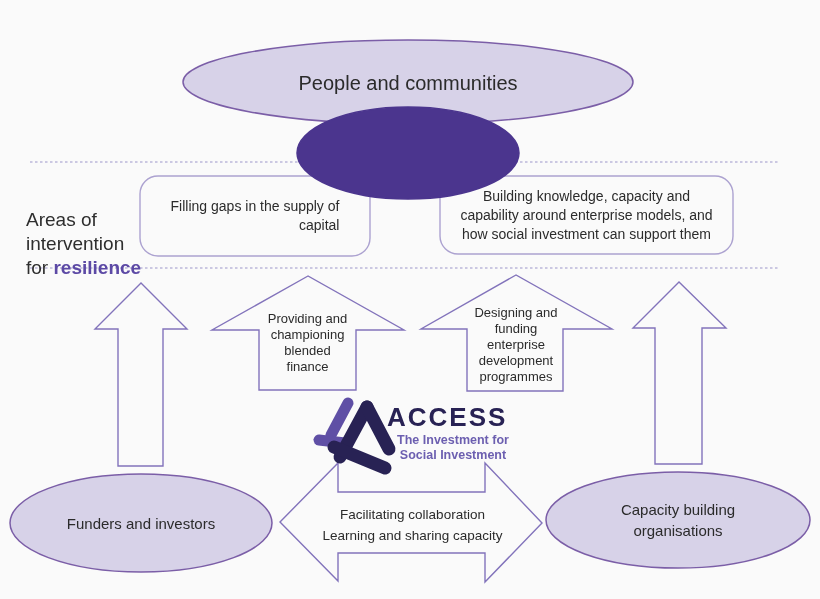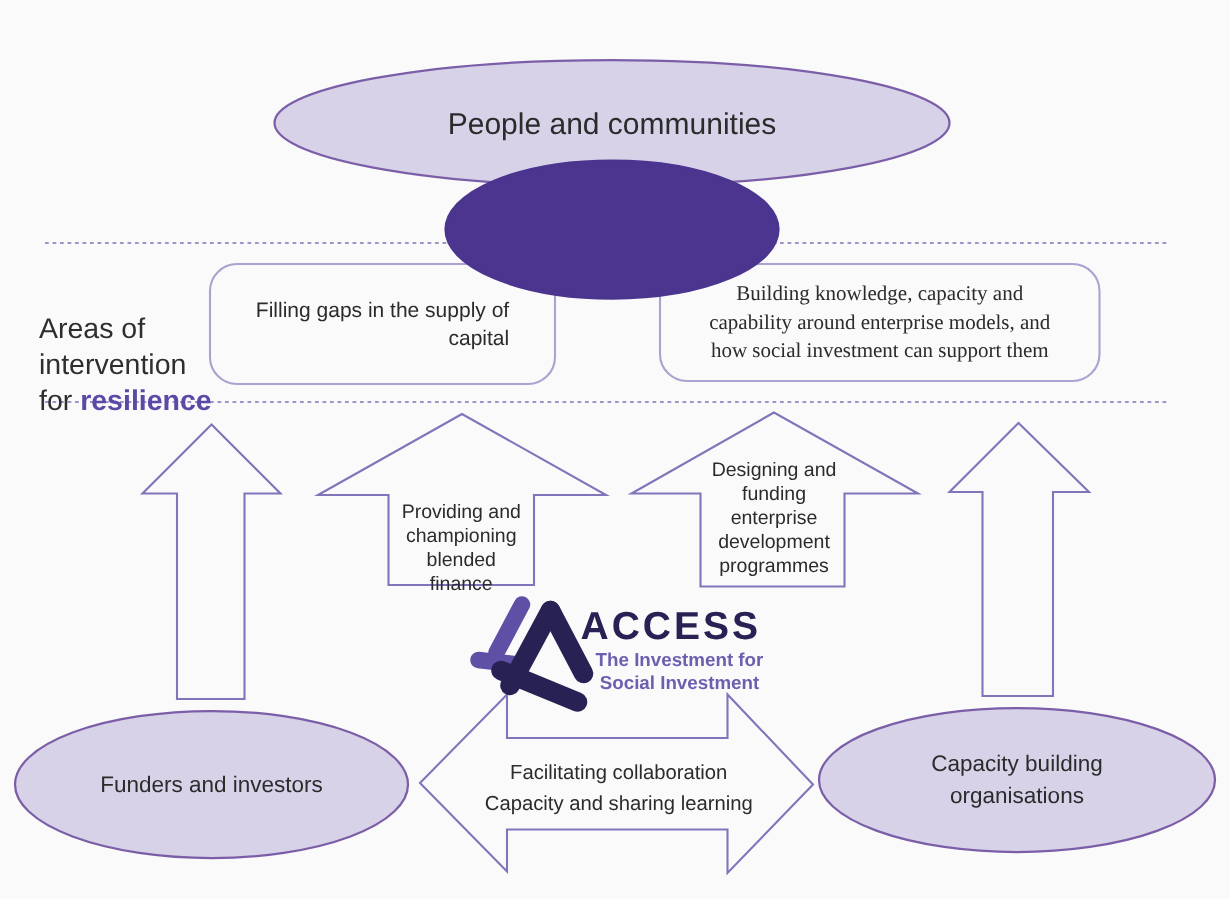--- a/index.html
+++ b/index.html
@@ -28,22 +28,22 @@
   .lbl { position:absolute; display:flex; align-items:center; justify-content:center;
          text-align:center; color: var(--text-dark,#2b2b2b); white-space:pre-line; }
 
   .lbl-people      { left:183px; top:42px;  width:450px; height:82px; font-size:20px; }
   .lbl-charities   { left:300px; top:111px; width:216px; height:88px; font-size:18px; line-height:25px;
                      color:var(--white-text,#fff); }
   .lbl-areas       { left:26px;  top:184px; width:118px; display:block; text-align:left;
                      font-size:19px; line-height:24px; color:#2e2e2e; }
   .lbl-areas .resilience { color: var(--resilience,#5c49a5); font-weight:bold; }
   .lbl-box1        { left:141px; top:177px; width:228px; height:78px; font-size:14px; line-height:19px;text-align:right; }
-  .lbl-box2        { left:441px; top:177px; width:291px; height:76px; font-size:14px; line-height:19px;font-family:Liberation Serif, serif; }
-  .lbl-providing   { left:258px; top:311px; width:99px;  font-size:13px; line-height:16px; display:block;margin-top:22px; }
+  .lbl-box2        { left:441px; top:177px; width:291px; height:76px; font-size:14px; line-height:19px; }
+  .lbl-providing   { left:258px; top:311px; width:99px;  font-size:13px; line-height:16px; display:block; }
   .lbl-designing   { left:466px; top:305px; width:100px;  font-size:13px; line-height:16px; display:block; }
   .lbl-facilitating{ left:300px; top:504px; width:225px; font-size:13.5px; line-height:21px; display:block; }
   .lbl-funders     { left:30px;  top:498px; width:222px; height:50px; font-size:15px; }
   .lbl-capacity    { left:560px; top:494px; width:236px; height:52px; font-size:15px; line-height:21px; }
 
   
   .logo-text { position:absolute; left:387px; top:404px; width:132px; }
   .logo-name { font-size:26px; font-weight:800; letter-spacing:2px; line-height:26px;
                color: var(--logo-navy,#282254); white-space:nowrap; }
   .logo-tagline { margin-top:3px; text-align:center; font-size:12.5px; font-weight:bold;
@@ -104,21 +104,21 @@
 blended
 finance</div>
 
   <div class="lbl lbl-designing">Designing and
 funding
 enterprise
 development
 programmes</div>
 
   <div class="lbl lbl-facilitating">Facilitating collaboration
-Capacity and sharing learning</div>
+Learning and sharing capacity</div>
 
   <div class="lbl lbl-funders">Funders and investors</div>
 
   <div class="lbl lbl-capacity">Capacity building
 organisations</div>
 
   <div class="logo-text">
     <div class="logo-name">ACCESS</div>
     <div class="logo-tagline">
       <div>The Investment for</div>

